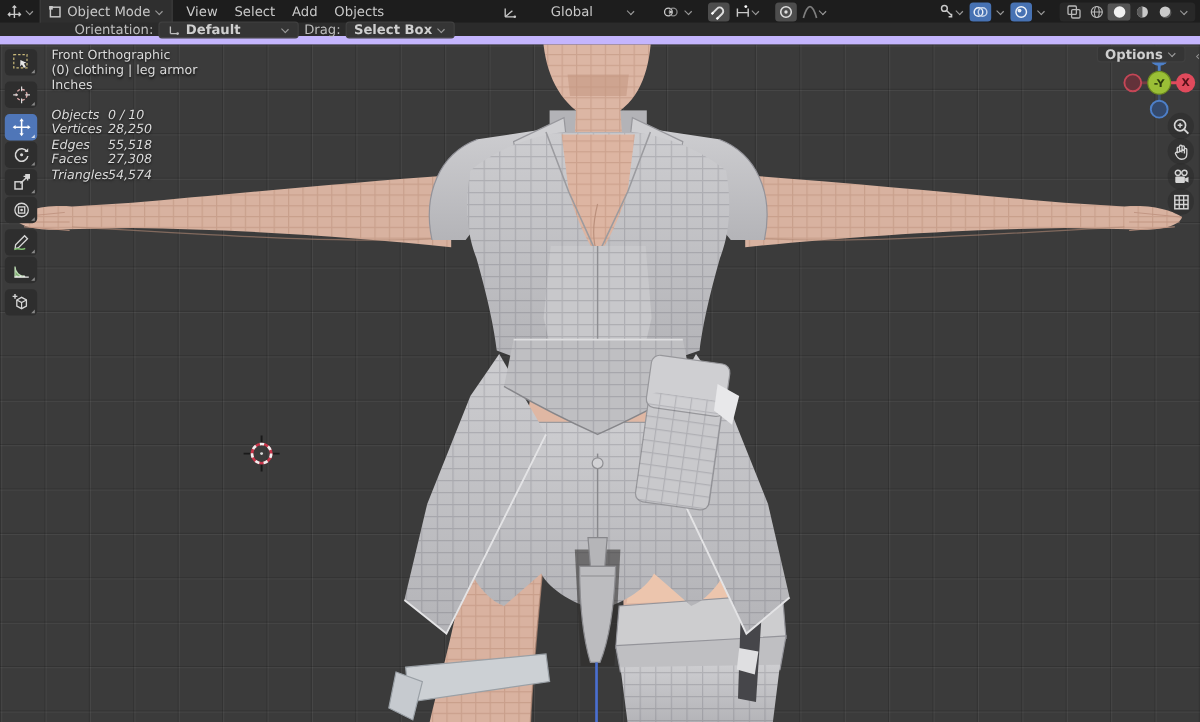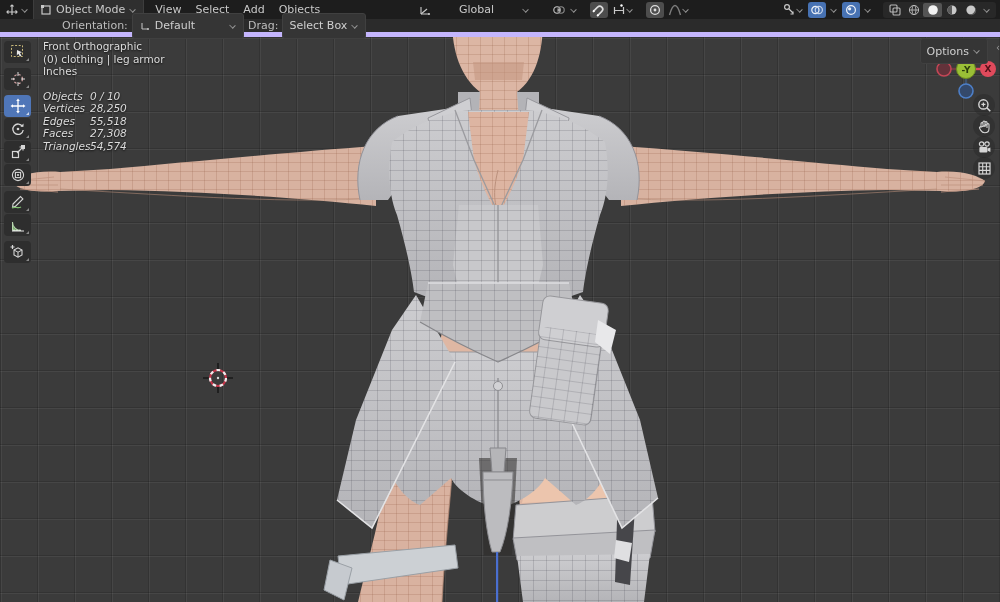--- a/index.html
+++ b/index.html
@@ -4,27 +4,27 @@
 <style>
   * { margin:0; padding:0; box-sizing:border-box; }
   html,body { width:1000px; height:602px; overflow:hidden; background:#3b3b3b;
     font-family:"DejaVu Sans","Liberation Sans",sans-serif; }
   .noselect { user-select:none; }
 
   
   #topbar { position:absolute; left:0; top:0; width:1000px; height:19px; background:#1d1d1d;
     display:flex; align-items:center; font-size:11px; color:#c9c9c9; z-index:50; }
   #toolsettings { position:absolute; left:0; top:19px; width:1000px; height:18px; background:#2b2b2b;
-    display:flex; align-items:center; font-size:11px; color:#bdbdbd; z-index:50; border-bottom:5px solid #c4b5fd; }
+    display:flex; align-items:center; font-size:11px; color:#bdbdbd; z-index:50; border-bottom:7px solid #c4b5fd; }
   .hgroup { display:flex; align-items:center; height:100%; }
   .menuitem { padding:0 7px; line-height:19px; cursor:default; }
   .ddbtn { display:inline-flex; align-items:center; gap:4px; background:#2f2f2f; border:1px solid #3d3d3d;
     border-radius:3px; padding:0 6px; height:31px; margin:0 4px; }
   .ddbtn2 { display:inline-flex; align-items:center; gap:4px; background:#353535; border:1px solid #404040;
-    border-radius:3px; padding:12px 6px; height:14px; margin:0 4px; color:#cfcfcf; }
+    border-radius:3px; padding:0 6px; height:14px; margin:0 4px; color:#cfcfcf;font-weight:bold; }
   .chev { display:inline-block; width:8px; height:8px; position:relative; }
   .chev::after { content:""; position:absolute; left:1px; top:1px; width:4px; height:4px;
     border-right:1.4px solid #9a9a9a; border-bottom:1.4px solid #9a9a9a; transform:rotate(45deg) scaleY(.85); }
   .icon14 { width:14px; height:14px; display:block; }
   .icon12 { width:12px; height:12px; display:block; }
   .togbox { display:inline-flex; align-items:center; height:16px; border-radius:3px; padding:0 2px; margin:0 1px; }
   .tog-on-gray { background:#4d4d4d; }
   .tog-on-blue { background:#4772b3; }
   .seg { display:inline-flex; align-items:center; background:#282828; border-radius:3px; height:16px; padding:0 2px; margin:0 2px; }
   .seg .cell { display:flex; align-items:center; justify-content:center; width:19px; height:14px; border-radius:2px; }

